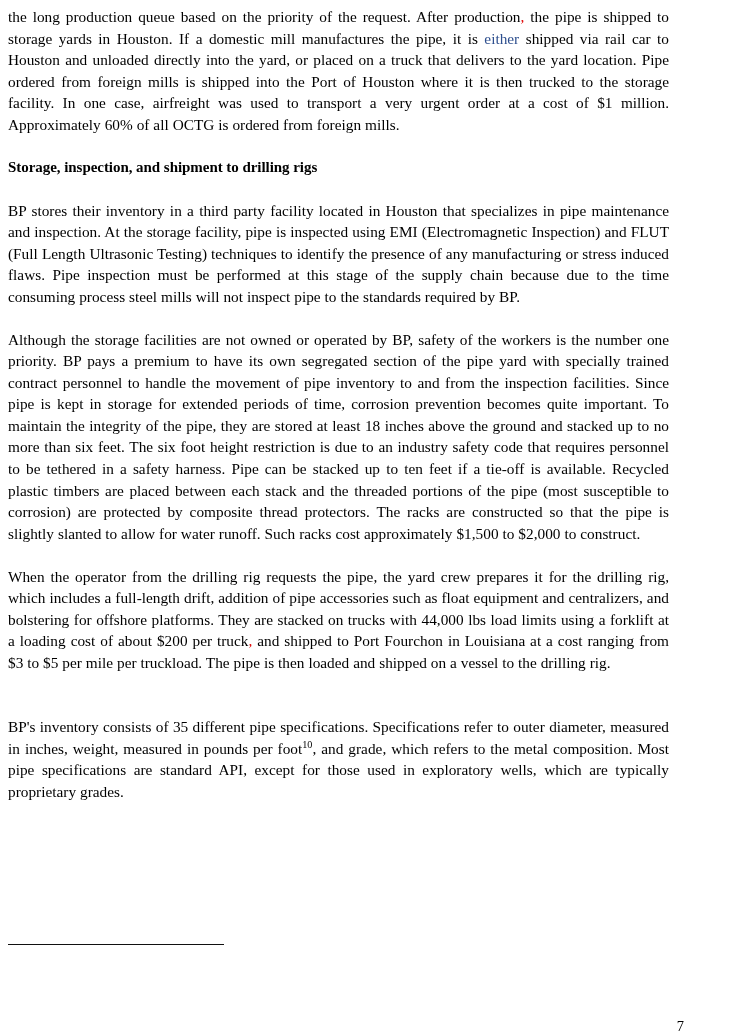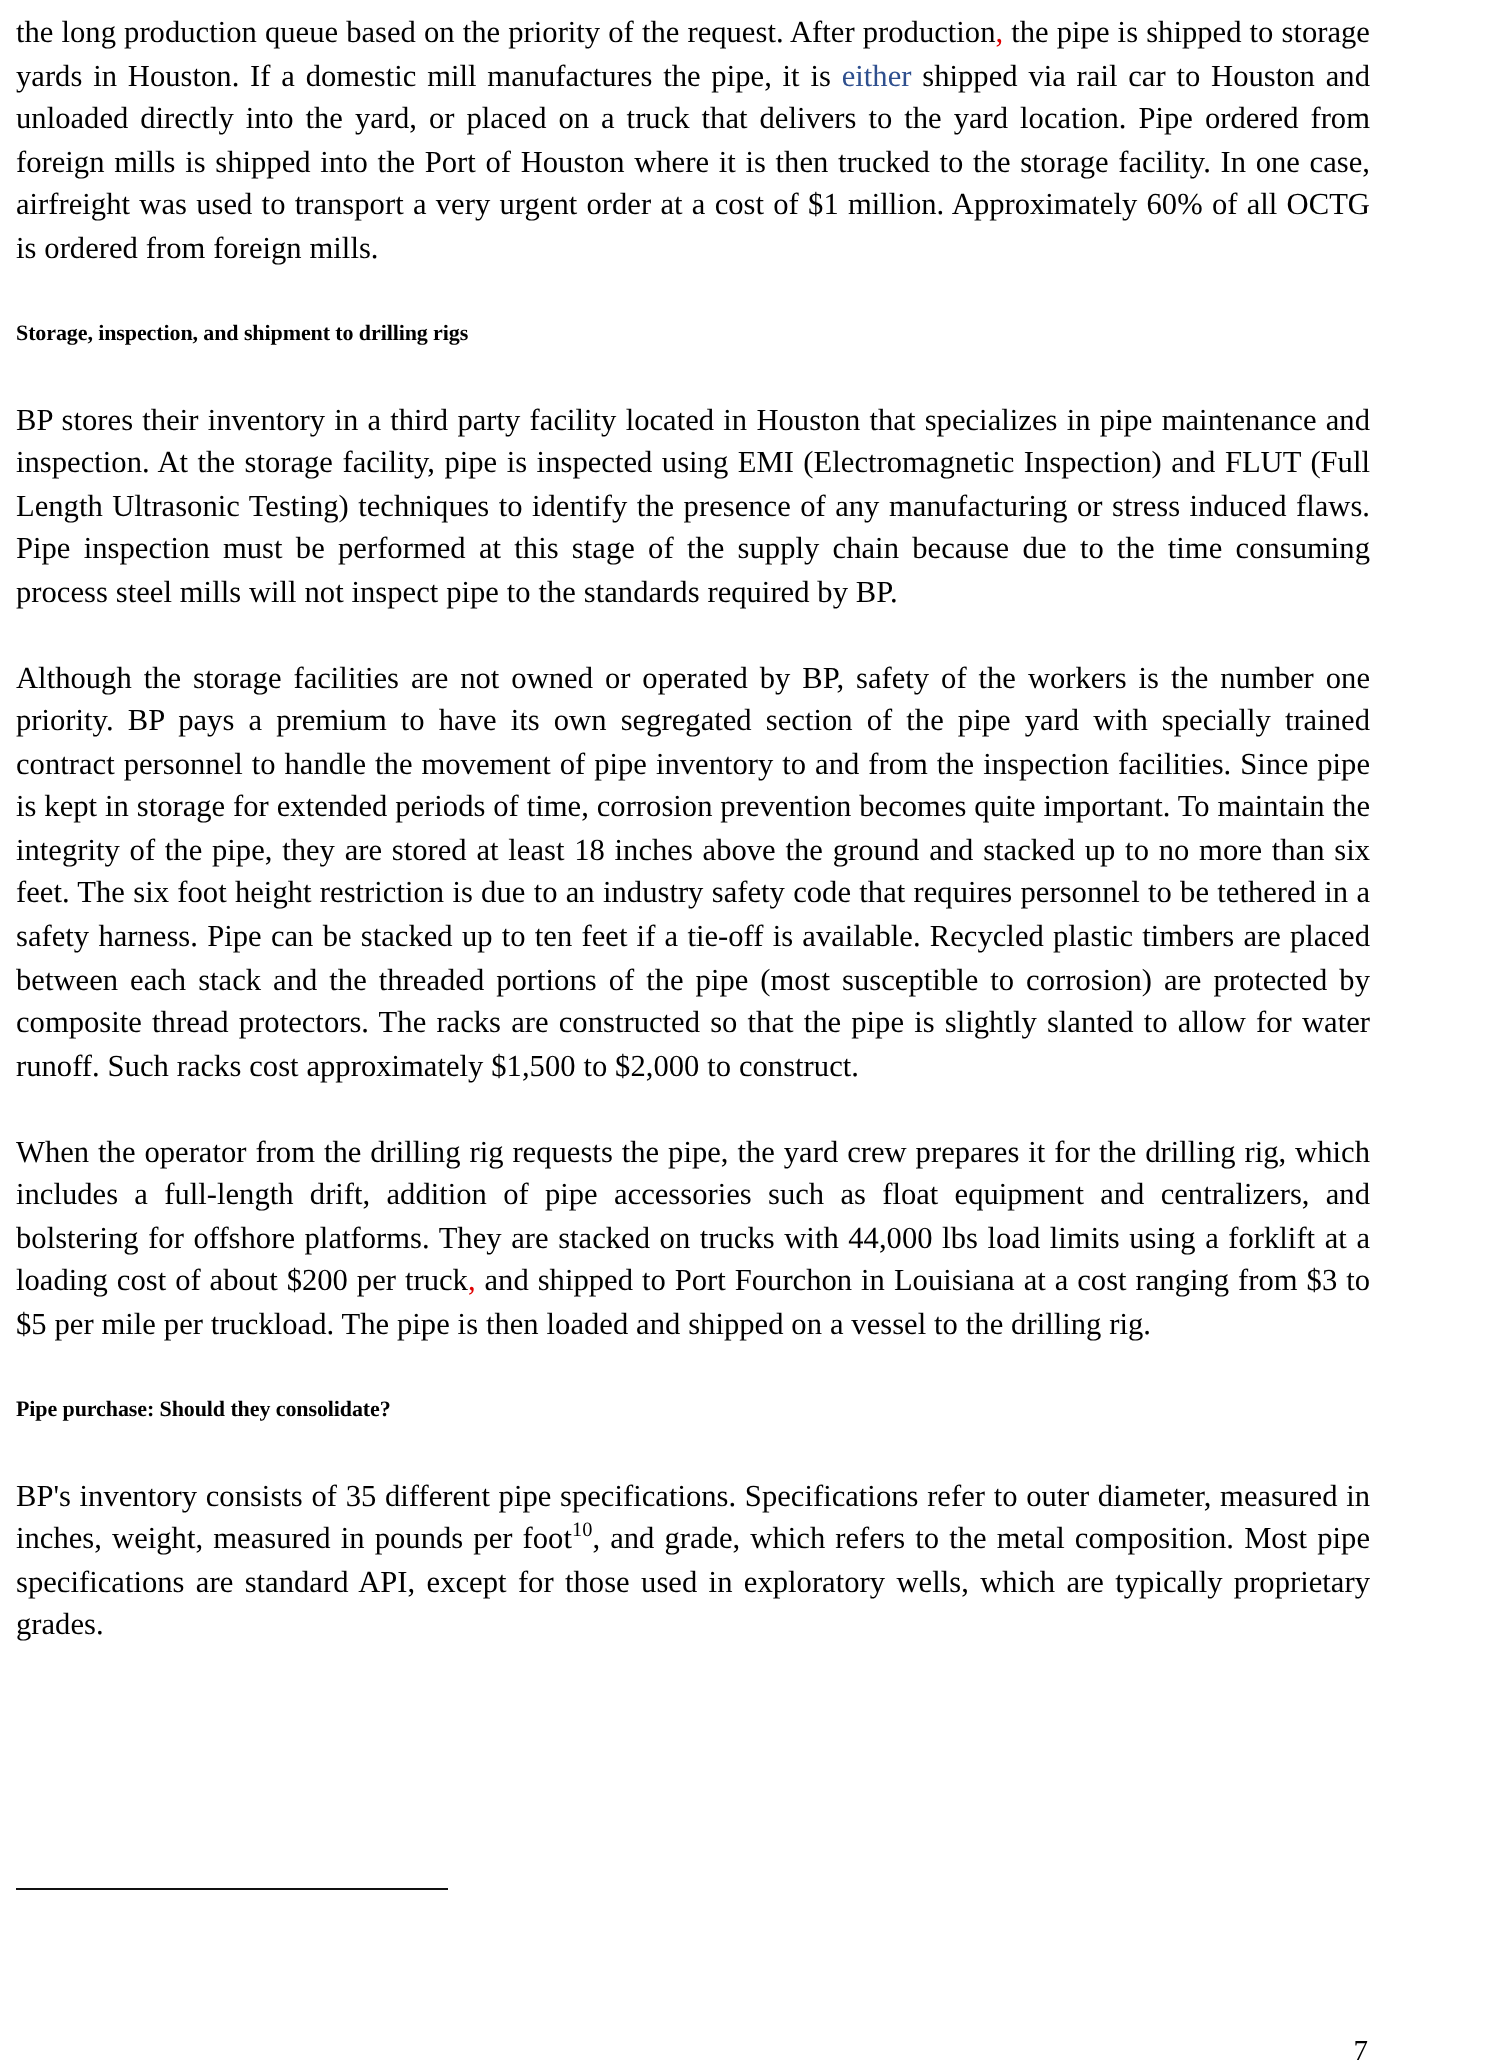--- a/index.html
+++ b/index.html
@@ -22,35 +22,35 @@
     width: 744px;
     height: 1036px;
   }
   .content {
     position: absolute;
     left: 8px;
     top: 6px;
     width: 677px;
   }
   p.para {
-    margin: 0 0 0 0;
+    margin: 0 16px 0 0;
     font-size: 15.3px;
     line-height: 21.55px;
     text-align: justify;
     text-justify: inter-word;
     letter-spacing: 0.01px;
     word-spacing: 0.1px;
     hyphens: none;
   }
   .gap {
     height: 21.4px;
   }
   h2.heading {
     margin: 0;
-    font-size: 11px;
+    font-size: 15px;
     line-height: 21.55px;
     font-weight: bold;
     text-align: left;
     letter-spacing: -0.05px;
   }
   .red {
     color: #e00000;
   }
   .blue {
     color: #2e4f8e;
@@ -113,21 +113,20 @@
     <div class="gap"></div>
 
     <p class="para">Although the storage facilities are not owned or operated by BP, safety of the workers is the number one priority. BP pays a premium to have its own segregated section of the pipe yard with specially trained contract personnel to handle the movement of pipe inventory to and from the inspection facilities.  Since pipe is kept in storage for extended periods of time, corrosion prevention becomes quite important.  To maintain the integrity of the pipe, they are stored at least 18 inches above the ground and stacked up to no more than six feet.  The six foot height restriction is due to an industry safety code that requires personnel to be tethered in a safety harness.  Pipe can be stacked up to ten feet if a tie-off is available.  Recycled plastic timbers are placed between each stack and the threaded portions of the pipe (most susceptible to corrosion) are protected by composite thread protectors.   The racks are constructed so that the pipe is slightly slanted to allow for water runoff.  Such racks cost approximately $1,500 to $2,000 to construct.</p>
 
     <div class="gap"></div>
 
     <p class="para"><span>When the operator from the drilling rig requests the pipe, the yard crew prepares it for the drilling rig, which includes a full-length drift, addition of pipe accessories such as float equipment and centralizers, and bolstering for offshore platforms. They are stacked on trucks with 44,000 lbs load limits using a forklift at a loading cost of about $200 per truck</span><span class="red">,</span><span> and shipped to Port Fourchon in Louisiana at a cost ranging from $3 to $5 per mile per truckload. The pipe is then loaded and shipped on a vessel to the drilling rig.</span></p>
 
     <div class="gap"></div>
 
-    <h2 class="heading">Pipe purchase: Should they consolidate?</h2>
 
     <div class="gap"></div>
 
     <p class="para"><span>BP's inventory consists of 35 different pipe specifications. Specifications refer to outer diameter, measured in inches, weight, measured in pounds per foot</span><sup class="fnref">10</sup><span>, and grade, which refers to the metal composition. Most pipe specifications are standard API, except for those used in exploratory wells, which are typically proprietary grades.</span></p>
 
   </div>
 
   <div class="footnote-area">
     <div class="fn-rule"></div>
   </div>

